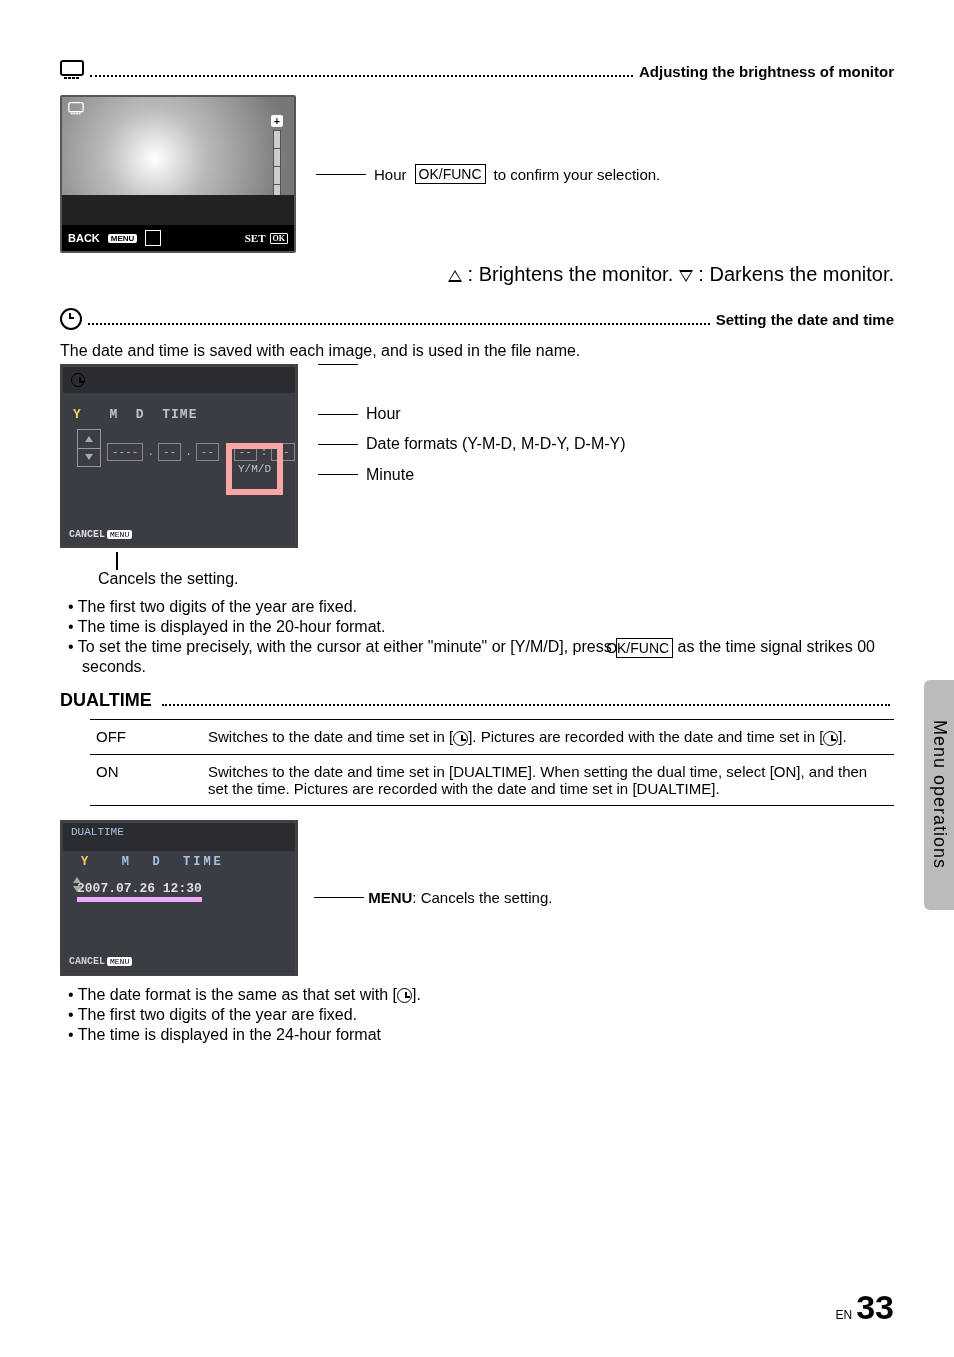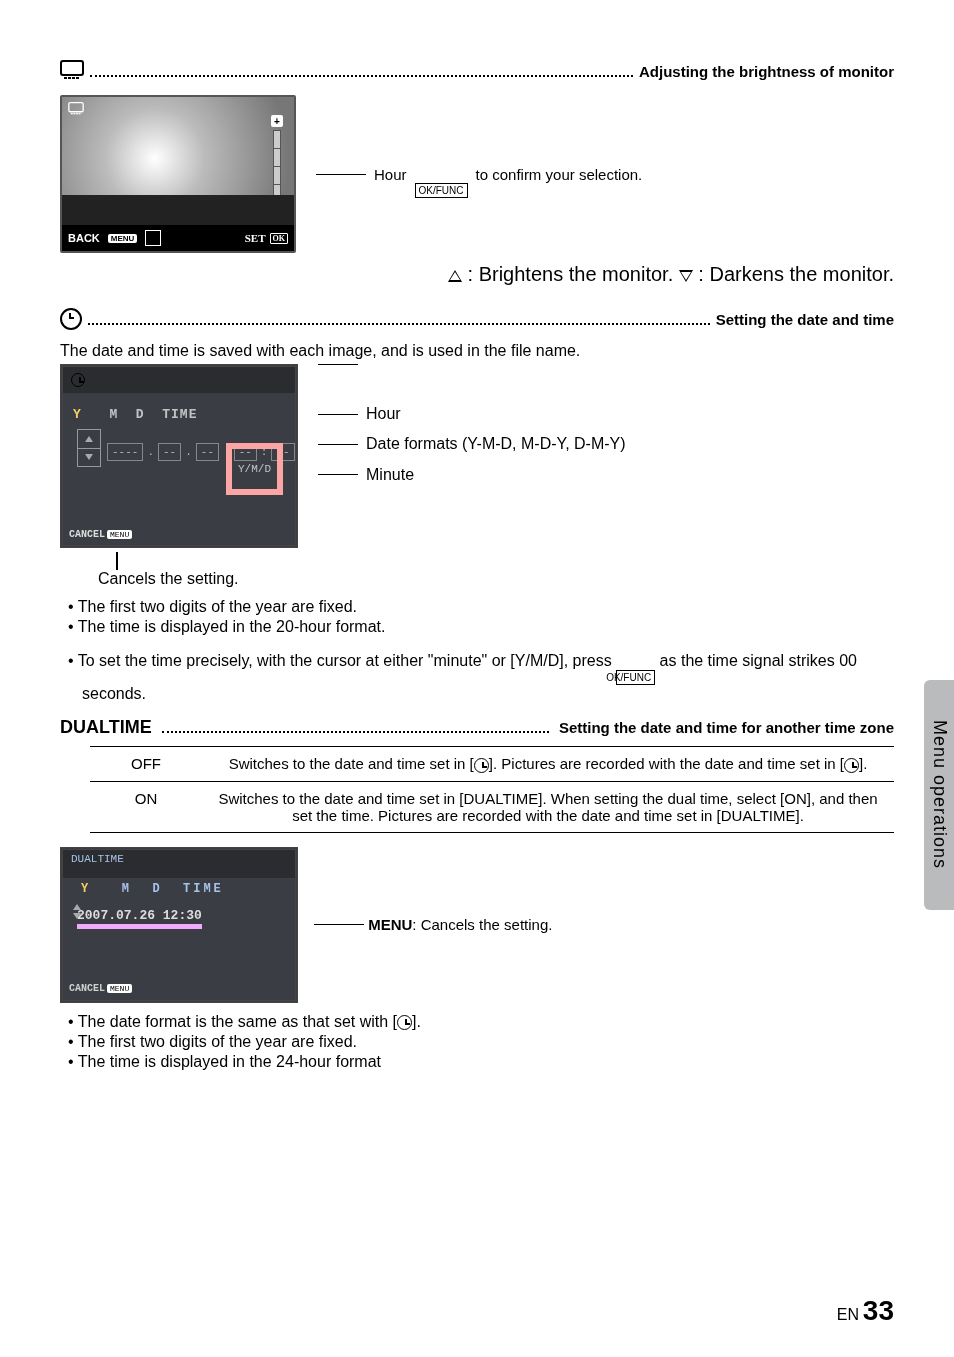--- a/index.html
+++ b/index.html
@@ -93,23 +93,22 @@
   .triangle-down {
     display:inline-block; width:0;height:0;
     border-left:7px solid transparent;border-right:7px solid transparent;border-top:12px solid #000;
     vertical-align:middle;position:relative;
   }
   .triangle-down::after{
     content:"";position:absolute;left:-5px;bottom:2px;
     border-left:5px solid transparent;border-right:5px solid transparent;border-top:8px solid #fff;
   }
   .okfunc-btn {
-    display:inline-block;border:1px solid #000;font-size:10px;padding:1px 3px;vertical-align:middle;
+    display:inline-block;border:1px solid #000;font-size:14px;padding:1px 3px;vertical-align:middle;
     font-family:Arial;
-    margin-top:32px;
   }
   .clock-icon {
     display:inline-block;width:18px;height:18px;border:2px solid #000;border-radius:50%;
     position:relative;vertical-align:middle;
   }
   .clock-icon::before{content:"";position:absolute;left:7px;top:3px;width:2px;height:6px;background:#000;}
   .clock-icon::after{content:"";position:absolute;left:7px;top:7px;width:5px;height:2px;background:#000;}
 
   .datetime-row { display:flex; gap:20px; align-items:flex-start; margin-bottom:6px;}
   .datetime-lcd {
@@ -160,21 +159,21 @@
   }
   .section-heading .title{font-size:18px;}
   .section-heading .dots{flex:1;border-bottom:2px dotted #000;height:0.6em;margin:0 4px;}
   .section-heading .sub{font-size:15px;}
 
   table.opts {
     width:100%; border-collapse:collapse; margin:6px 0 14px 30px;
   }
   table.opts td {
     border-top:1px solid #000;border-bottom:1px solid #000;
-    padding:8px 6px;vertical-align:top;font-size:15px;text-align:center;
+    padding:8px 6px;vertical-align:top;font-size:15px;
   }
   table.opts td.k{width:100px;}
 
   .dualtime-lcd {
     width:232px;height:150px;border:3px double #444;background:#3b3d44;position:relative;
     color:#d0d0d0;font-family:"Courier New",monospace;
   }
   .dualtime-lcd .header{height:22px;background:#2a2c30;padding:3px 8px;font-size:11px;color:#a7c2e8;}
   .dualtime-lcd .row-labels{padding:4px 8px 0 18px;font-size:12px;color:#a7c2e8;font-weight:bold;letter-spacing:3px;}
   .dualtime-lcd .row-date{padding:12px 8px 0 14px;font-size:13px;color:#ddd;font-weight:bold;}
@@ -203,21 +202,21 @@
     font-size:18px;
     color:#000;
     letter-spacing:1px;
   }
   .page-num {
     position:absolute;
     right:60px;
     bottom:30px;
     font-size:14px;
   }
-  .page-num .big{font-size:28px;font-weight:bold;vertical-align:baseline;text-align:right;}
+  .page-num .big{font-size:34px;font-weight:bold;vertical-align:baseline;text-align:right;}
 
   .tri-tiny-up{display:inline-block;width:0;height:0;border-left:4px solid transparent;border-right:4px solid transparent;border-bottom:6px solid #aaa;}
   .tri-tiny-dn{display:inline-block;width:0;height:0;border-left:4px solid transparent;border-right:4px solid transparent;border-top:6px solid #aaa;}
   .menu-pill{display:inline-block;background:#fff;color:#000;font-size:8px;padding:0 3px;border-radius:2px;font-weight:bold;}
   .ok-pill{display:inline-block;border:1px solid #fff;color:#fff;font-size:8px;padding:0 2px;font-weight:bold;border-radius:1px;}
   .small-sq{display:inline-block;width:14px;height:14px;border:1px solid #fff;}
   .leadblock{display:flex;align-items:center;}
 </style>
 </head>
 <body>
@@ -349,21 +348,20 @@
     <li>The first two digits of the year are fixed.</li>
     <li>The time is displayed in the 20-hour format.</li>
     <li>
       <span>To set the time precisely, with the cursor at either "minute" or [Y/M/D], press </span><span class="okfunc-btn">OK/FUNC</span><span> as the time signal strikes 00 seconds.</span>
     </li>
   </ul>
 
   <div class="section-heading">
     <span class="title">DUALTIME</span>
     <span class="dots"></span>
-    <span class="sub">Setting the date and time for another time zone</span>
   </div>
 
   <table class="opts" style="width:calc(100% - 30px);">
     <tbody>
         <tr>
       <td class="k">OFF</td>
       <td>
         <span>Switches to the date and time set in [</span><span class="clock-icon" style="width:13px;height:13px;border-width:1.5px;"></span><span>]. Pictures are recorded with the date and time set in [</span><span class="clock-icon" style="width:13px;height:13px;border-width:1.5px;"></span><span>].</span>
       </td>
     </tr>
@@ -399,15 +397,15 @@
     <li>The time is displayed in the 24-hour format</li>
   </ul>
 
 </div>
 
 <div class="side-tab">
   <span>Menu operations</span>
 </div>
 
 <div class="page-num">
-  <span style="font-size:16px;">EN</span>
+  <span style="font-size:12px;">EN</span>
   <span class="big">33</span>
 </div>
 
 </body></html>

